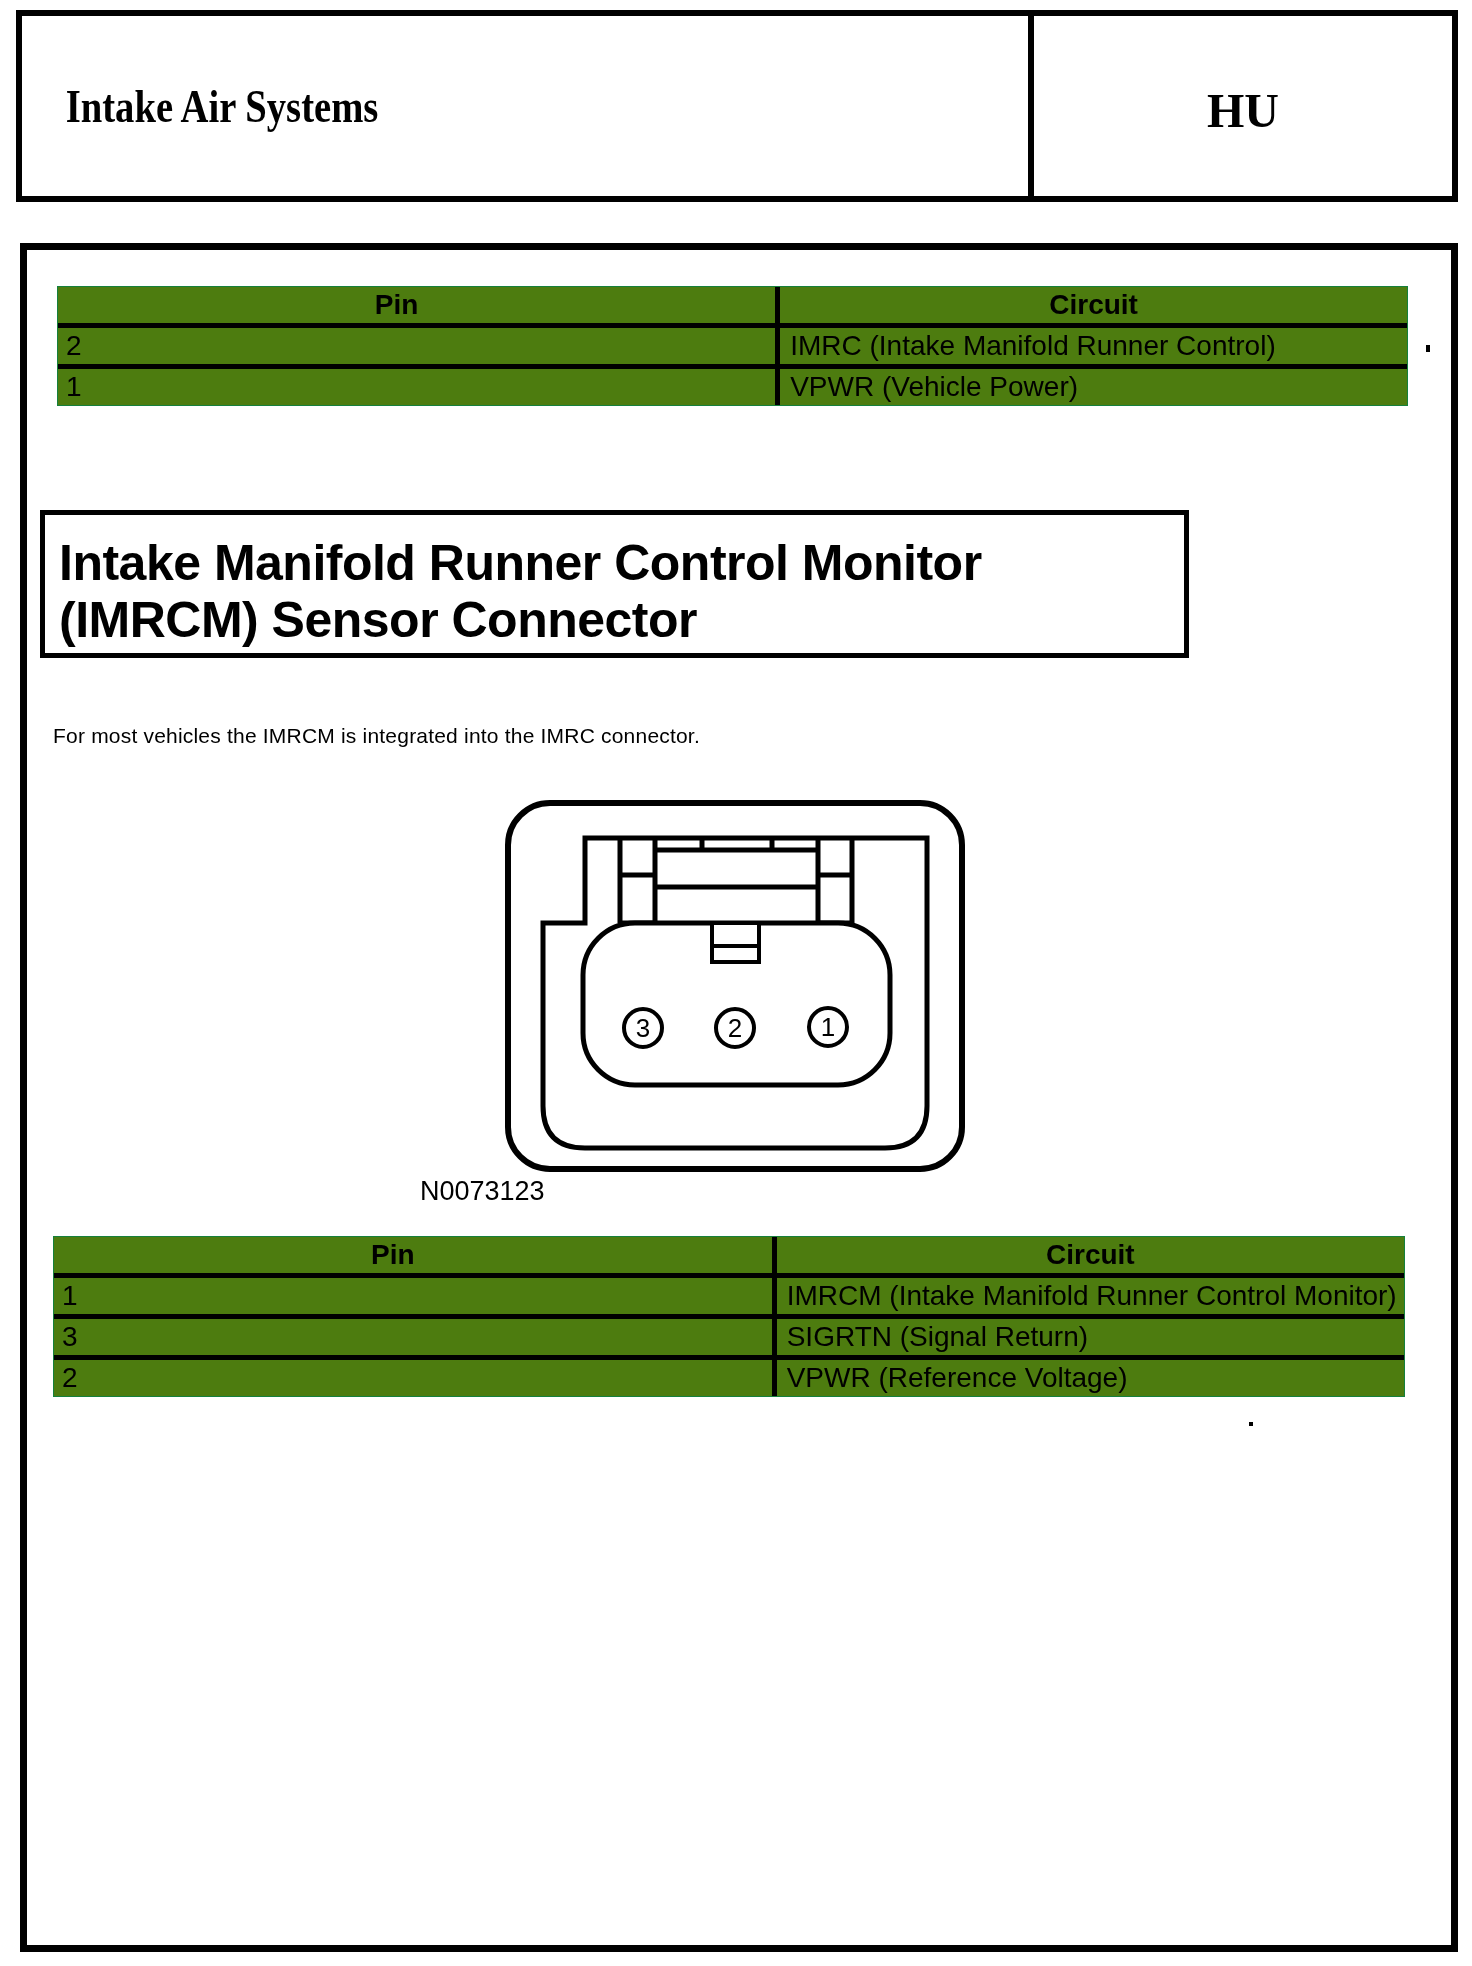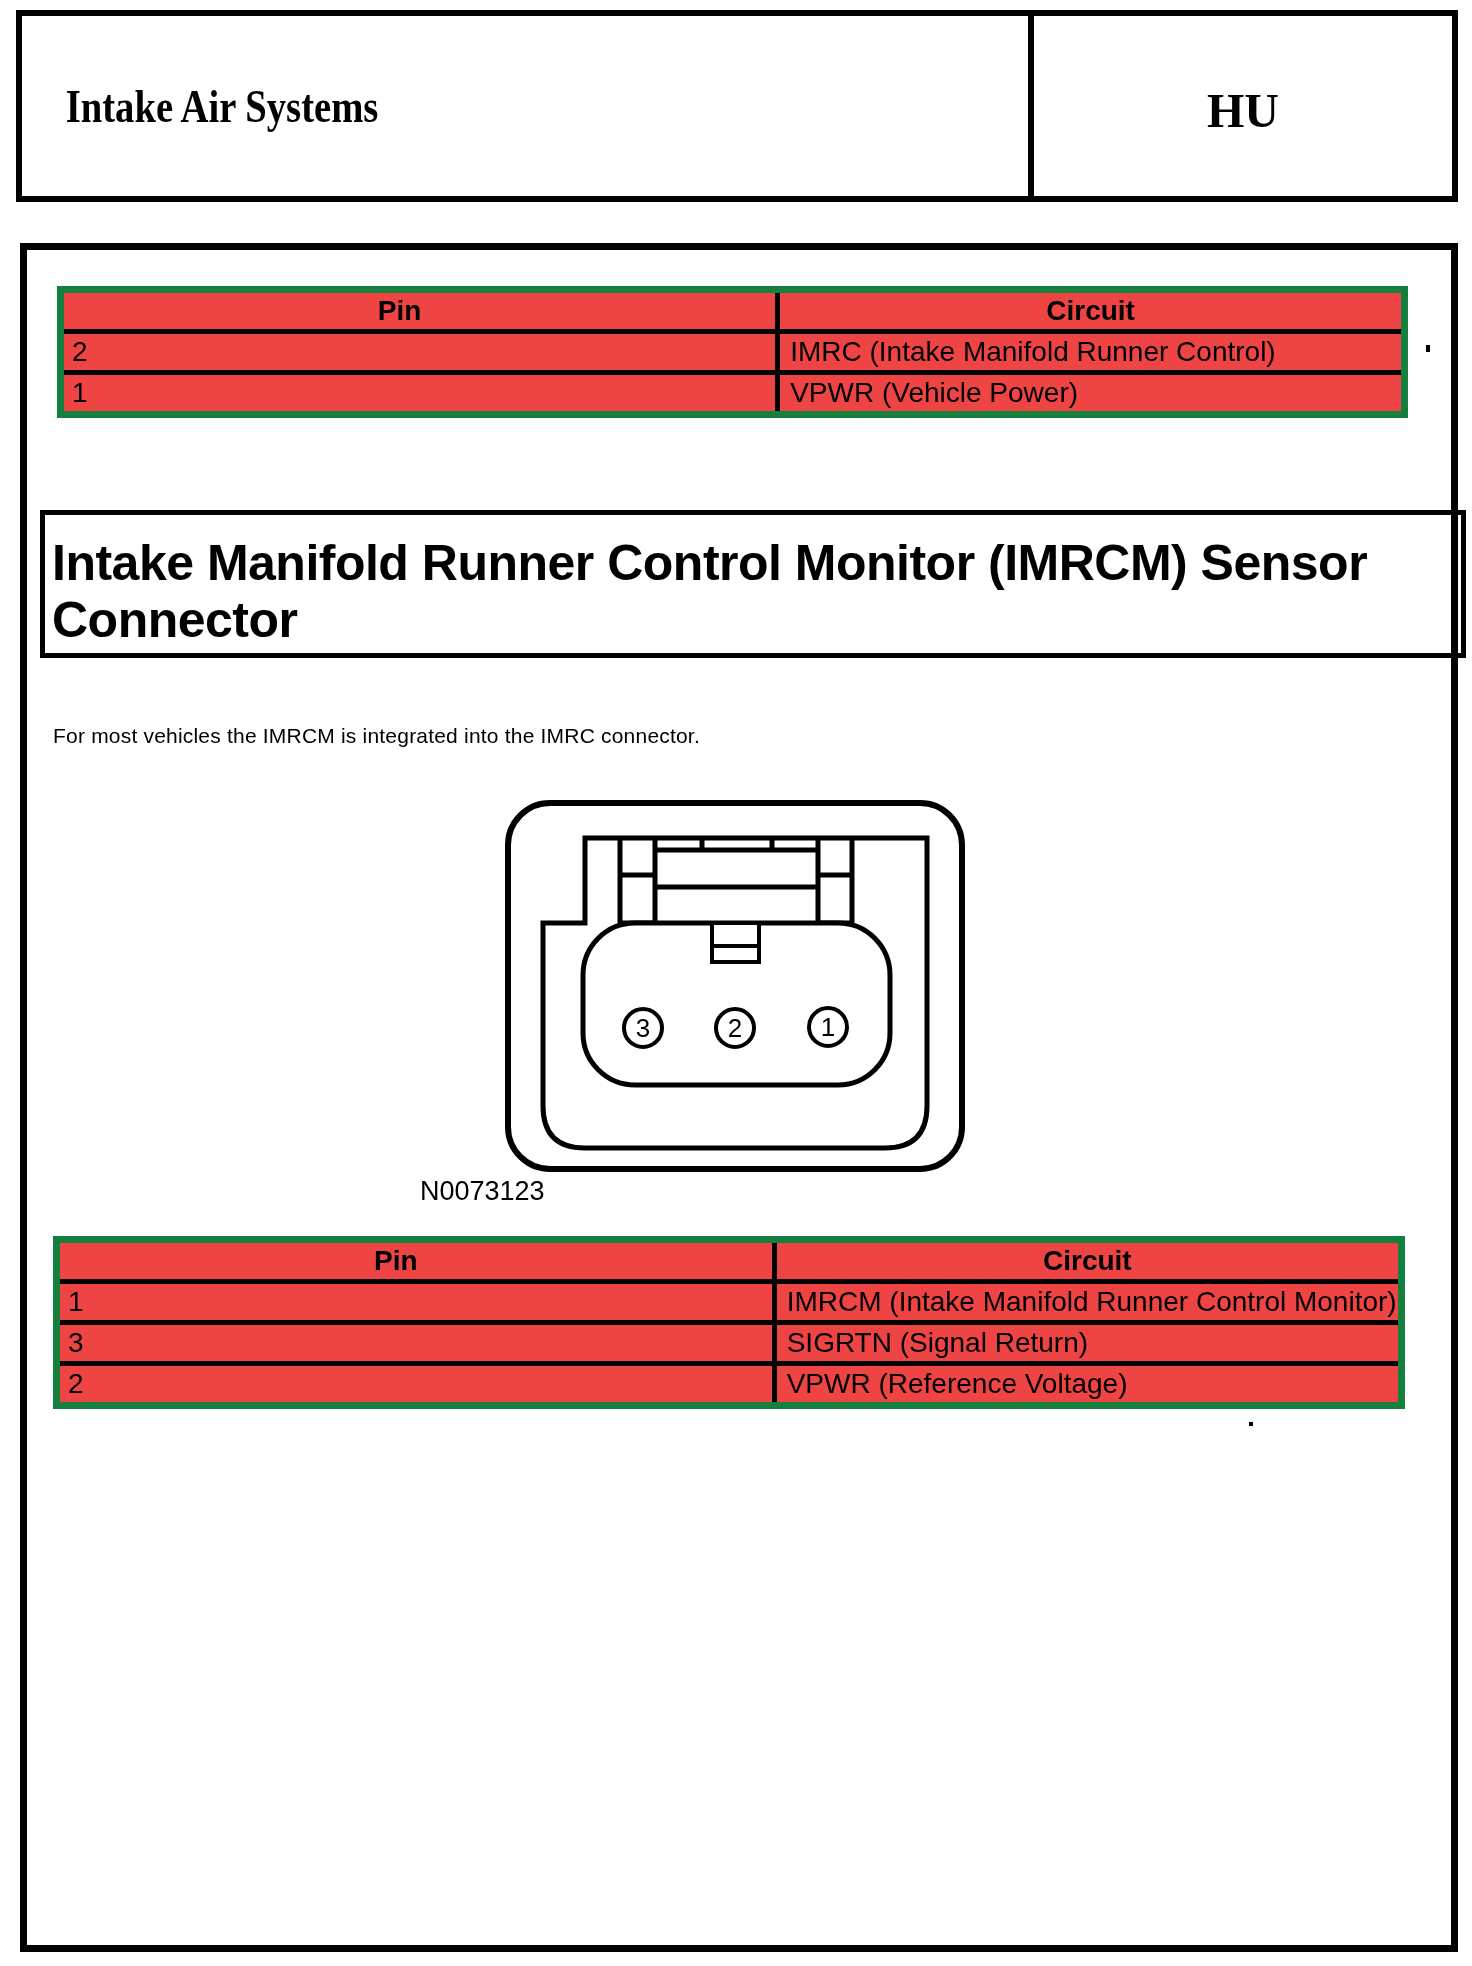--- a/index.html
+++ b/index.html
@@ -27,42 +27,42 @@
   .header-code { font-family:"Liberation Serif", serif; font-weight:bold; font-size:48px;margin-top:9px; }
 
   
   .content-box {
     position:absolute; left:20px; top:243px; width:1438px; height:1709px;
     border:7px solid #000; box-sizing:border-box;
   }
 
   
   .dtable {
-    position:absolute; border:7px solid #15803d; box-sizing:border-box;
-    font-size:28px; background:#ef4444;
+    position:absolute; border:1px solid #15803d; box-sizing:border-box;
+    font-size:28px; background:#4d7c0f;
   }
   .drow { display:flex; border-top:5px solid #000; }
   .drow:first-child { border-top:none; }
   .dcell-pin {
     width:50.2%; box-sizing:border-box; display:flex; align-items:center;
     padding-left:8px; height:36px;
   }
   .dcell-circuit {
     flex:1; border-left:5px solid #000; box-sizing:border-box;
     display:flex; align-items:center; padding-left:10px; height:36px;margin-left:40px;
   }
   .dhead .dcell-pin, .dhead .dcell-circuit {
     justify-content:center; padding-left:0; font-weight:bold;
   }
 
   
   .heading-box {
-    position:absolute; left:13px; top:260px; width:1426px; height:148px;
+    position:absolute; left:13px; top:260px; width:1149px; height:148px;
     border:5px solid #000; box-sizing:border-box;
-    padding:20px 20px 0 7px;
+    padding:20px 20px 0 14px;
     font-weight:bold; font-size:50px; line-height:57px; letter-spacing:-0.5px;
   }
 
   .body-text {
     position:absolute; left:26px; top:468px; width:1150px;
     font-size:21px; line-height:36px; letter-spacing:0.2px;
   }
 
   .figure-label {
     position:absolute; left:393px; top:926px; font-size:27px;

